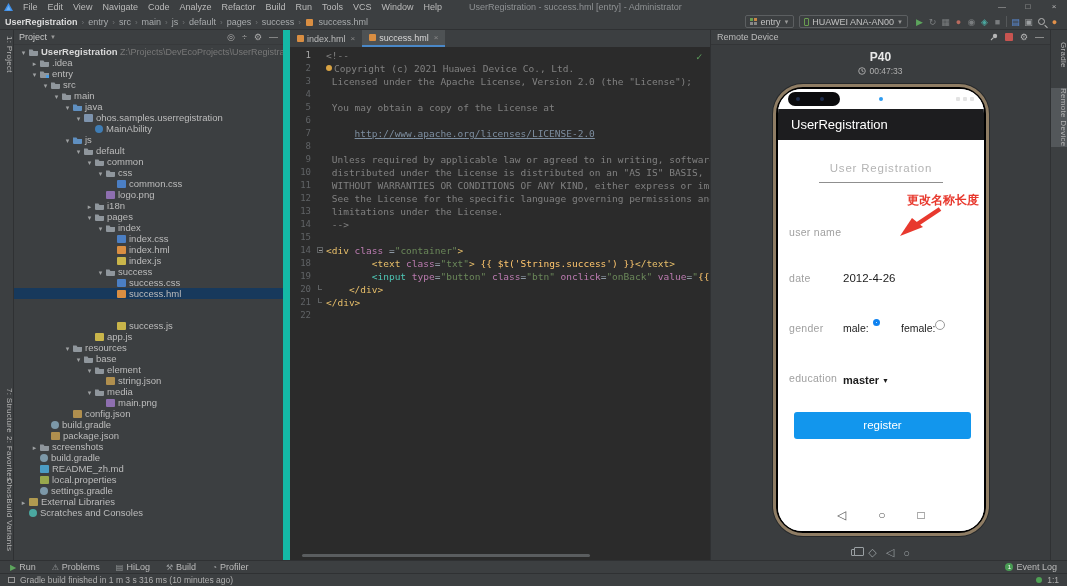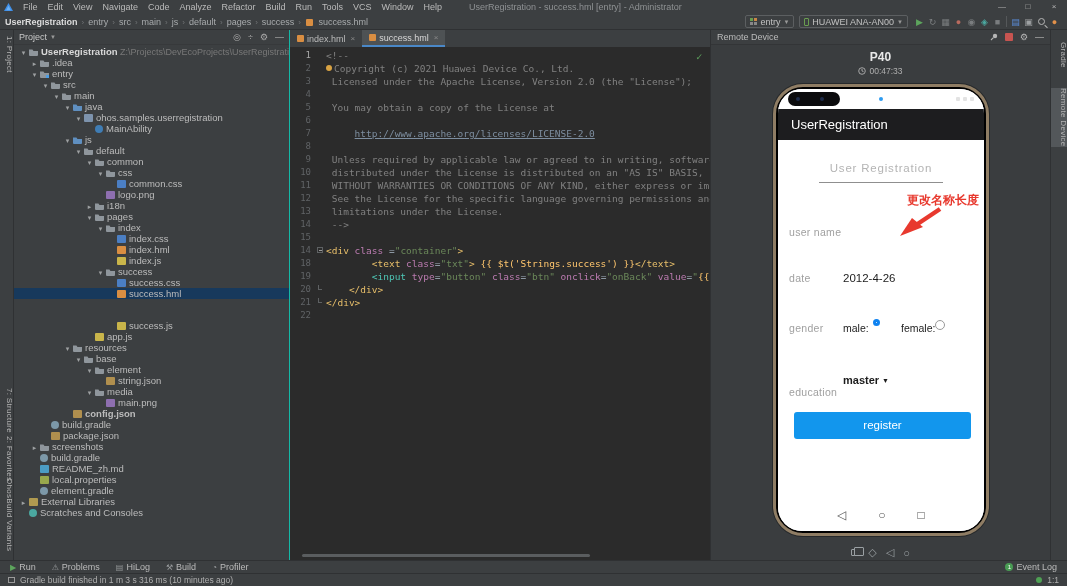--- a/index.html
+++ b/index.html
@@ -27,21 +27,21 @@
     linear-gradient(#888 0 0) 4px 4px/3px 3px no-repeat}
   .phicon{width:5px;height:8px;border:1px solid #6a9e50;border-radius:1px}
   .tbi{font-size:9px;width:13px;text-align:center}
   .tsep{width:1px;height:11px;background:#55585a;margin:0 2px}
   .icon-search{width:7px;height:7px;border:1.2px solid #b6b6b6;border-radius:50%;position:relative;margin:0 3px}
   .icon-search::after{content:"";position:absolute;width:4px;height:1.2px;background:#b6b6b6;transform:rotate(45deg);left:5px;top:7px}
   
   #leftstrip{position:absolute;top:30px;left:0;width:14px;height:530px;background:#3c3f41;border-right:1px solid #2f3133}
   .vtab{position:absolute;left:0;width:14px;writing-mode:vertical-rl;font-size:8px;color:#b4b4b4;letter-spacing:.3px;white-space:nowrap;cursor:default}
   
-  #project{position:absolute;top:30px;left:14px;width:276px;height:530px;background:#3c3f41;border-right:1px solid #14b8a6;overflow:hidden}
+  #project{position:absolute;top:30px;left:14px;width:276px;height:530px;background:#3c3f41;border-right:7px solid #14b8a6;overflow:hidden}
   #proj-header{height:15px;display:flex;align-items:center;font-size:9px;color:#c7c7c7;padding:0 5px;border-bottom:1px solid #37393b}
   #proj-header .carat{font-size:6px;color:#999;margin-left:3px}
   #proj-hicons{margin-left:auto;display:flex;gap:7px;color:#a9a9a9;font-size:9px}
   #tree{position:absolute;top:16px;left:0;right:0;bottom:0;font-size:9.5px;color:#bcbcbc}
   .trow{height:11px;line-height:11px;white-space:nowrap;cursor:default}
   .trow.sel{background:#17395c}
   .trow .ar{display:inline-block;width:9px;text-align:center;color:#9da0a2;font-size:7px}
   .trow .lbl-bold{color:#d8d8d8;font-weight:bold}
   .trow .extra{color:#787878;font-size:9px}
   .ic{display:inline-block;width:9px;height:8px;margin:0 3px 0 1px;vertical-align:-1px;border-radius:1px;position:relative}
@@ -223,28 +223,28 @@
       <div class="trow" style="padding-left: 93px;"><span class="ar"></span><span class="ic ic-css"></span><span>success.css</span></div>
       <div class="trow sel" style="padding-left: 93px;"><span class="ar"></span><span class="ic ic-hml"></span><span>success.hml</span></div>
       <div class="trow" style="padding-left: 93px; margin-top: 21px;"><span class="ar"></span><span class="ic ic-js"></span><span>success.js</span></div>
       <div class="trow" style="padding-left: 71px;"><span class="ar"></span><span class="ic ic-js"></span><span>app.js</span></div>
       <div class="trow" style="padding-left: 49px;"><span class="ar">▾</span><span class="ic ic-folder"></span><span>resources</span></div>
       <div class="trow" style="padding-left: 60px;"><span class="ar">▾</span><span class="ic ic-folder"></span><span>base</span></div>
       <div class="trow" style="padding-left: 71px;"><span class="ar">▾</span><span class="ic ic-folder"></span><span>element</span></div>
       <div class="trow" style="padding-left: 82px;"><span class="ar"></span><span class="ic ic-json"></span><span>string.json</span></div>
       <div class="trow" style="padding-left: 71px;"><span class="ar">▾</span><span class="ic ic-folder"></span><span>media</span></div>
       <div class="trow" style="padding-left: 82px;"><span class="ar"></span><span class="ic ic-img"></span><span>main.png</span></div>
-      <div class="trow" style="padding-left: 49px; font-weight: bold;"><span class="ar"></span><span class="ic ic-json"></span><span>config.json</span></div>
+      <div class="trow" style="padding-left: 49px;"><span class="ar"></span><span class="ic ic-json"></span><span>config.json</span></div>
       <div class="trow" style="padding-left: 27px;"><span class="ar"></span><span class="ic ic-gradle"></span><span>build.gradle</span></div>
       <div class="trow" style="padding-left: 27px;"><span class="ar"></span><span class="ic ic-json"></span><span>package.json</span></div>
       <div class="trow" style="padding-left: 16px;"><span class="ar">▸</span><span class="ic ic-folder"></span><span>screenshots</span></div>
       <div class="trow" style="padding-left: 16px;"><span class="ar"></span><span class="ic ic-gradle"></span><span>build.gradle</span></div>
       <div class="trow" style="padding-left: 16px;"><span class="ar"></span><span class="ic ic-md"></span><span>README_zh.md</span></div>
       <div class="trow" style="padding-left: 16px;"><span class="ar"></span><span class="ic ic-prop"></span><span>local.properties</span></div>
-      <div class="trow" style="padding-left: 16px;"><span class="ar"></span><span class="ic ic-gradle"></span><span>element.gradle</span></div>
+      <div class="trow" style="padding-left: 16px;"><span class="ar"></span><span class="ic ic-gradle"></span><span>settings.gradle</span></div>
       <div class="trow" style="padding-left: 5px;"><span class="ar">▸</span><span class="ic ic-lib"></span><span>External Libraries</span></div>
       <div class="trow" style="padding-left: 5px;"><span class="ar"></span><span class="ic ic-scratch"></span><span>Scratches and Consoles</span></div>
     </div>
 </div>
 
 <div id="editor">
   <div id="tabbar">
       <div class="tab">
         <span class="ic ic-hml"></span>
         <span>index.hml</span>
@@ -330,21 +330,21 @@
           <polygon points="4,30 16,12 27,21" fill="#e8392e"></polygon>
         </svg>
         <span class="plabel" style="top:86px">user name</span>
         <span class="plabel" style="top:132px">date</span>
         <span id="date-val">2012-4-26</span>
         <span class="plabel" style="top:182px">gender</span>
         <span id="male-lbl">male:</span>
         <span class="radio-on"></span>
         <span id="female-lbl">female:</span>
         <span class="radio-off"></span>
-        <span class="plabel" style="top:246px">education</span>
+        <span class="plabel" style="top:232px">education</span>
         <span id="edu-val"><span>master</span><span class="dd">▼</span></span>
         <div id="register">register</div>
       </div>
       <div id="pnav">
           <span>◁</span>
           <span>○</span>
           <span>□</span>
         </div>
     </div>
   </div>

